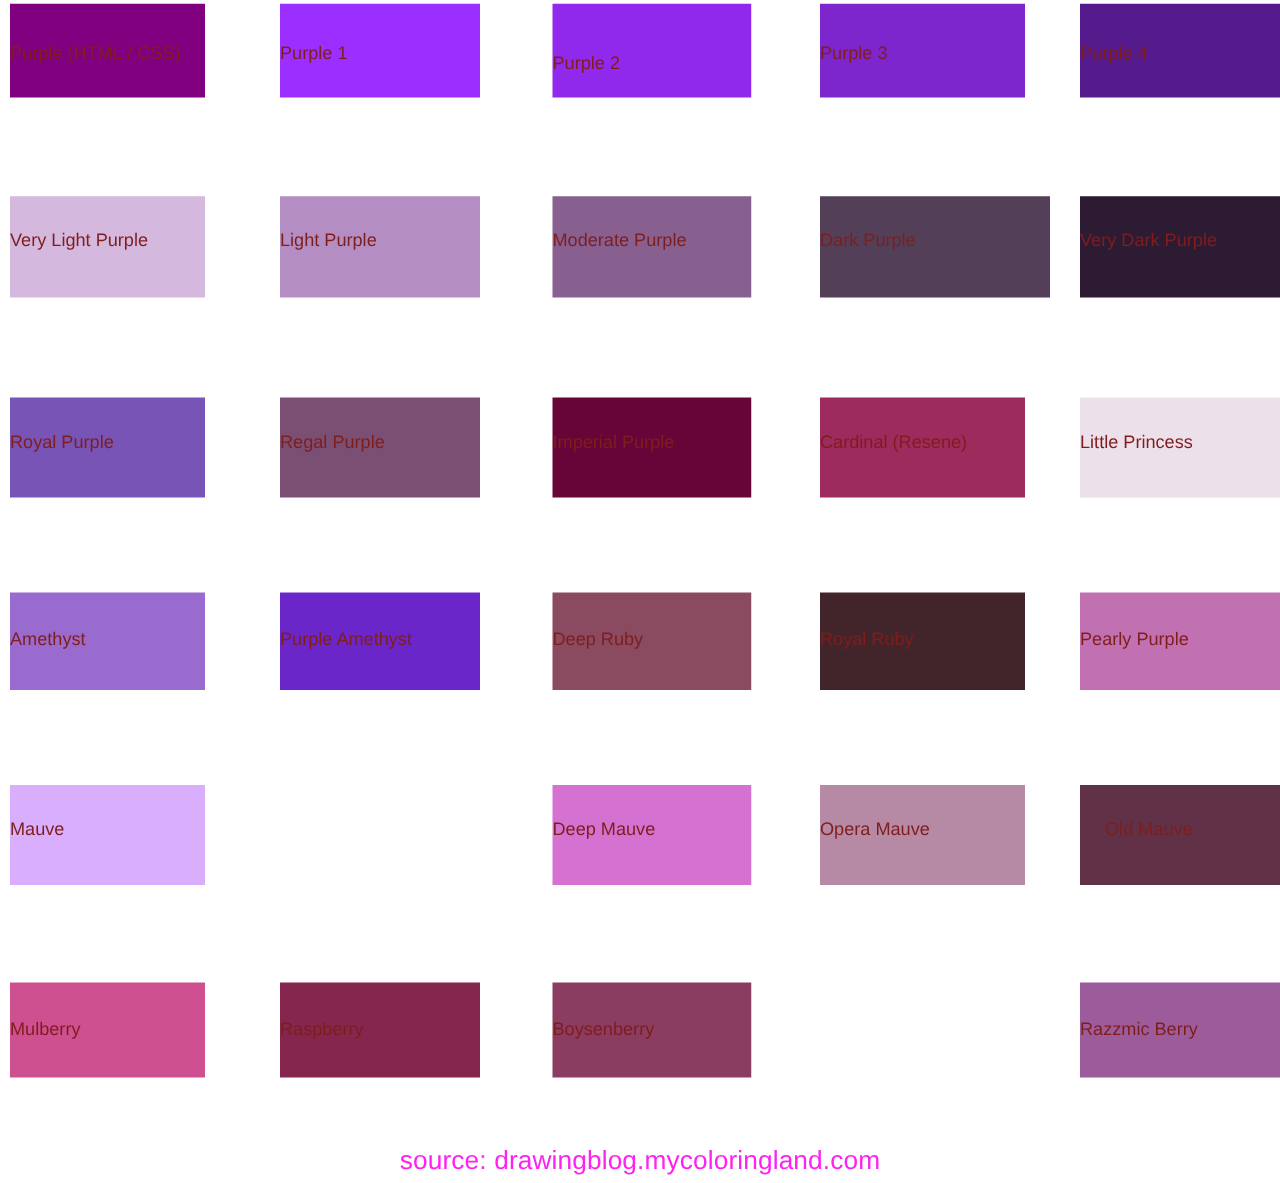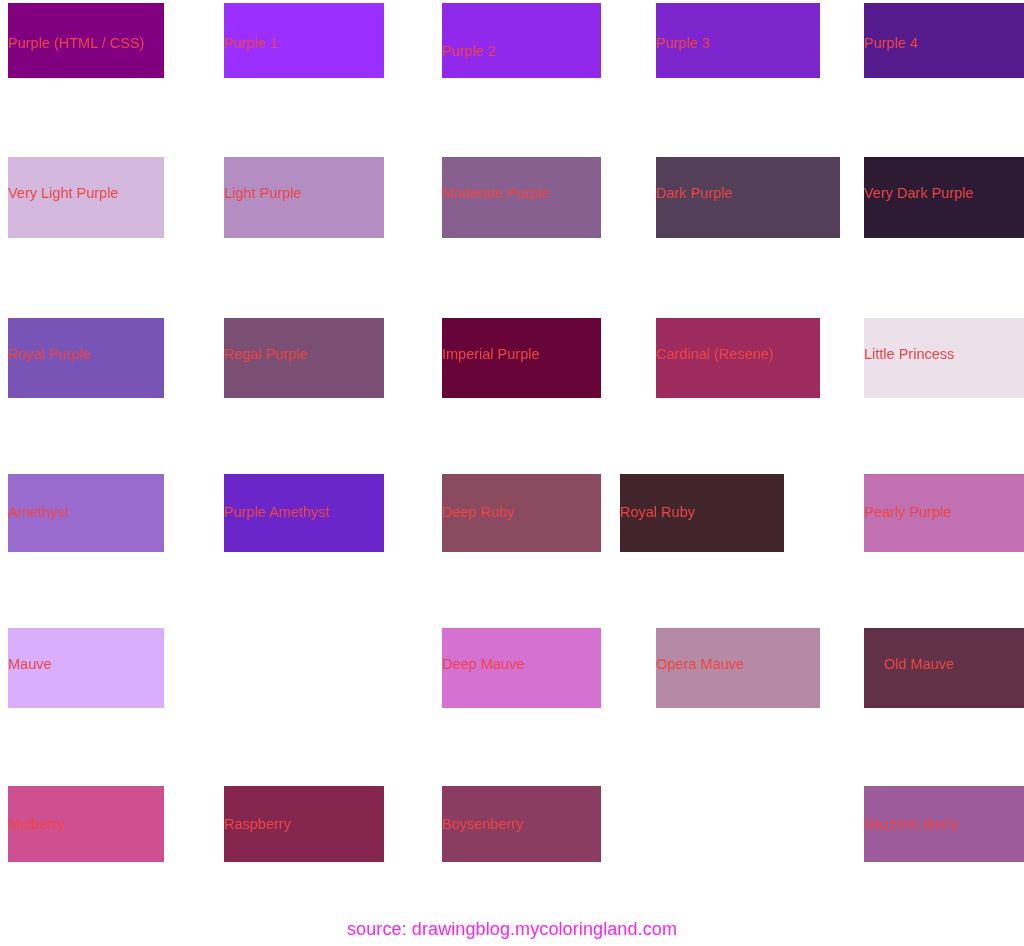--- a/index.html
+++ b/index.html
@@ -36,31 +36,31 @@
     height: 100%;
     box-sizing: border-box;
   }
 
   .swatch-label {
     position: absolute;
     left: 0;
     white-space: nowrap;
     font-size: 14.5px;
     line-height: 16px;
-    color: #ef4444;
+    color: #7f1d1d;
     font-family: "Liberation Sans", sans-serif;
   }
 
   #source-credit {
     position: absolute;
     left: 0;
     top: 916px;
     width: 1024px;
     text-align: center;
-    font-size: 18px;
+    font-size: 21px;
     line-height: 26px;
     color: #ff21f2;
     font-family: "Liberation Sans", sans-serif;
     letter-spacing: 0.1px;
   }
 </style>
 </head>
 <body style="background: rgb(255, 255, 255);">
 
 <div id="palette-grid">
@@ -129,21 +129,21 @@
       <div class="swatch-label" style="top: 30px;">Amethyst</div>
     </div>
     <div class="swatch-cell" style="left: 224px; top: 474px; width: 160px; height: 78px;">
       <div class="swatch-chip" title="#6a26c9" style="background: rgb(106, 38, 201);"></div>
       <div class="swatch-label" style="top: 30px;">Purple Amethyst</div>
     </div>
     <div class="swatch-cell" style="left: 442px; top: 474px; width: 159px; height: 78px;">
       <div class="swatch-chip" title="#8a4a60" style="background: rgb(138, 74, 96);"></div>
       <div class="swatch-label" style="top: 30px;">Deep Ruby</div>
     </div>
-    <div class="swatch-cell" style="left: 620px; top: 474px; width: 164px; height: 78px; text-align: center;">
+    <div class="swatch-cell" style="left: 656px; top: 474px; width: 164px; height: 78px; text-align: center;">
       <div class="swatch-chip" title="#42252b" style="background: rgb(66, 37, 43);"></div>
       <div class="swatch-label" style="top: 30px;">Royal Ruby</div>
     </div>
     <div class="swatch-cell" style="left: 864px; top: 474px; width: 162px; height: 78px;">
       <div class="swatch-chip" title="#c171b1" style="background: rgb(193, 113, 177);"></div>
       <div class="swatch-label" style="top: 30px;">Pearly Purple</div>
     </div>
     <div class="swatch-cell" style="left: 8px; top: 628px; width: 156px; height: 80px;">
       <div class="swatch-chip" title="#d9aefc" style="background: rgb(217, 174, 252);"></div>
       <div class="swatch-label" style="top: 28px;">Mauve</div>

